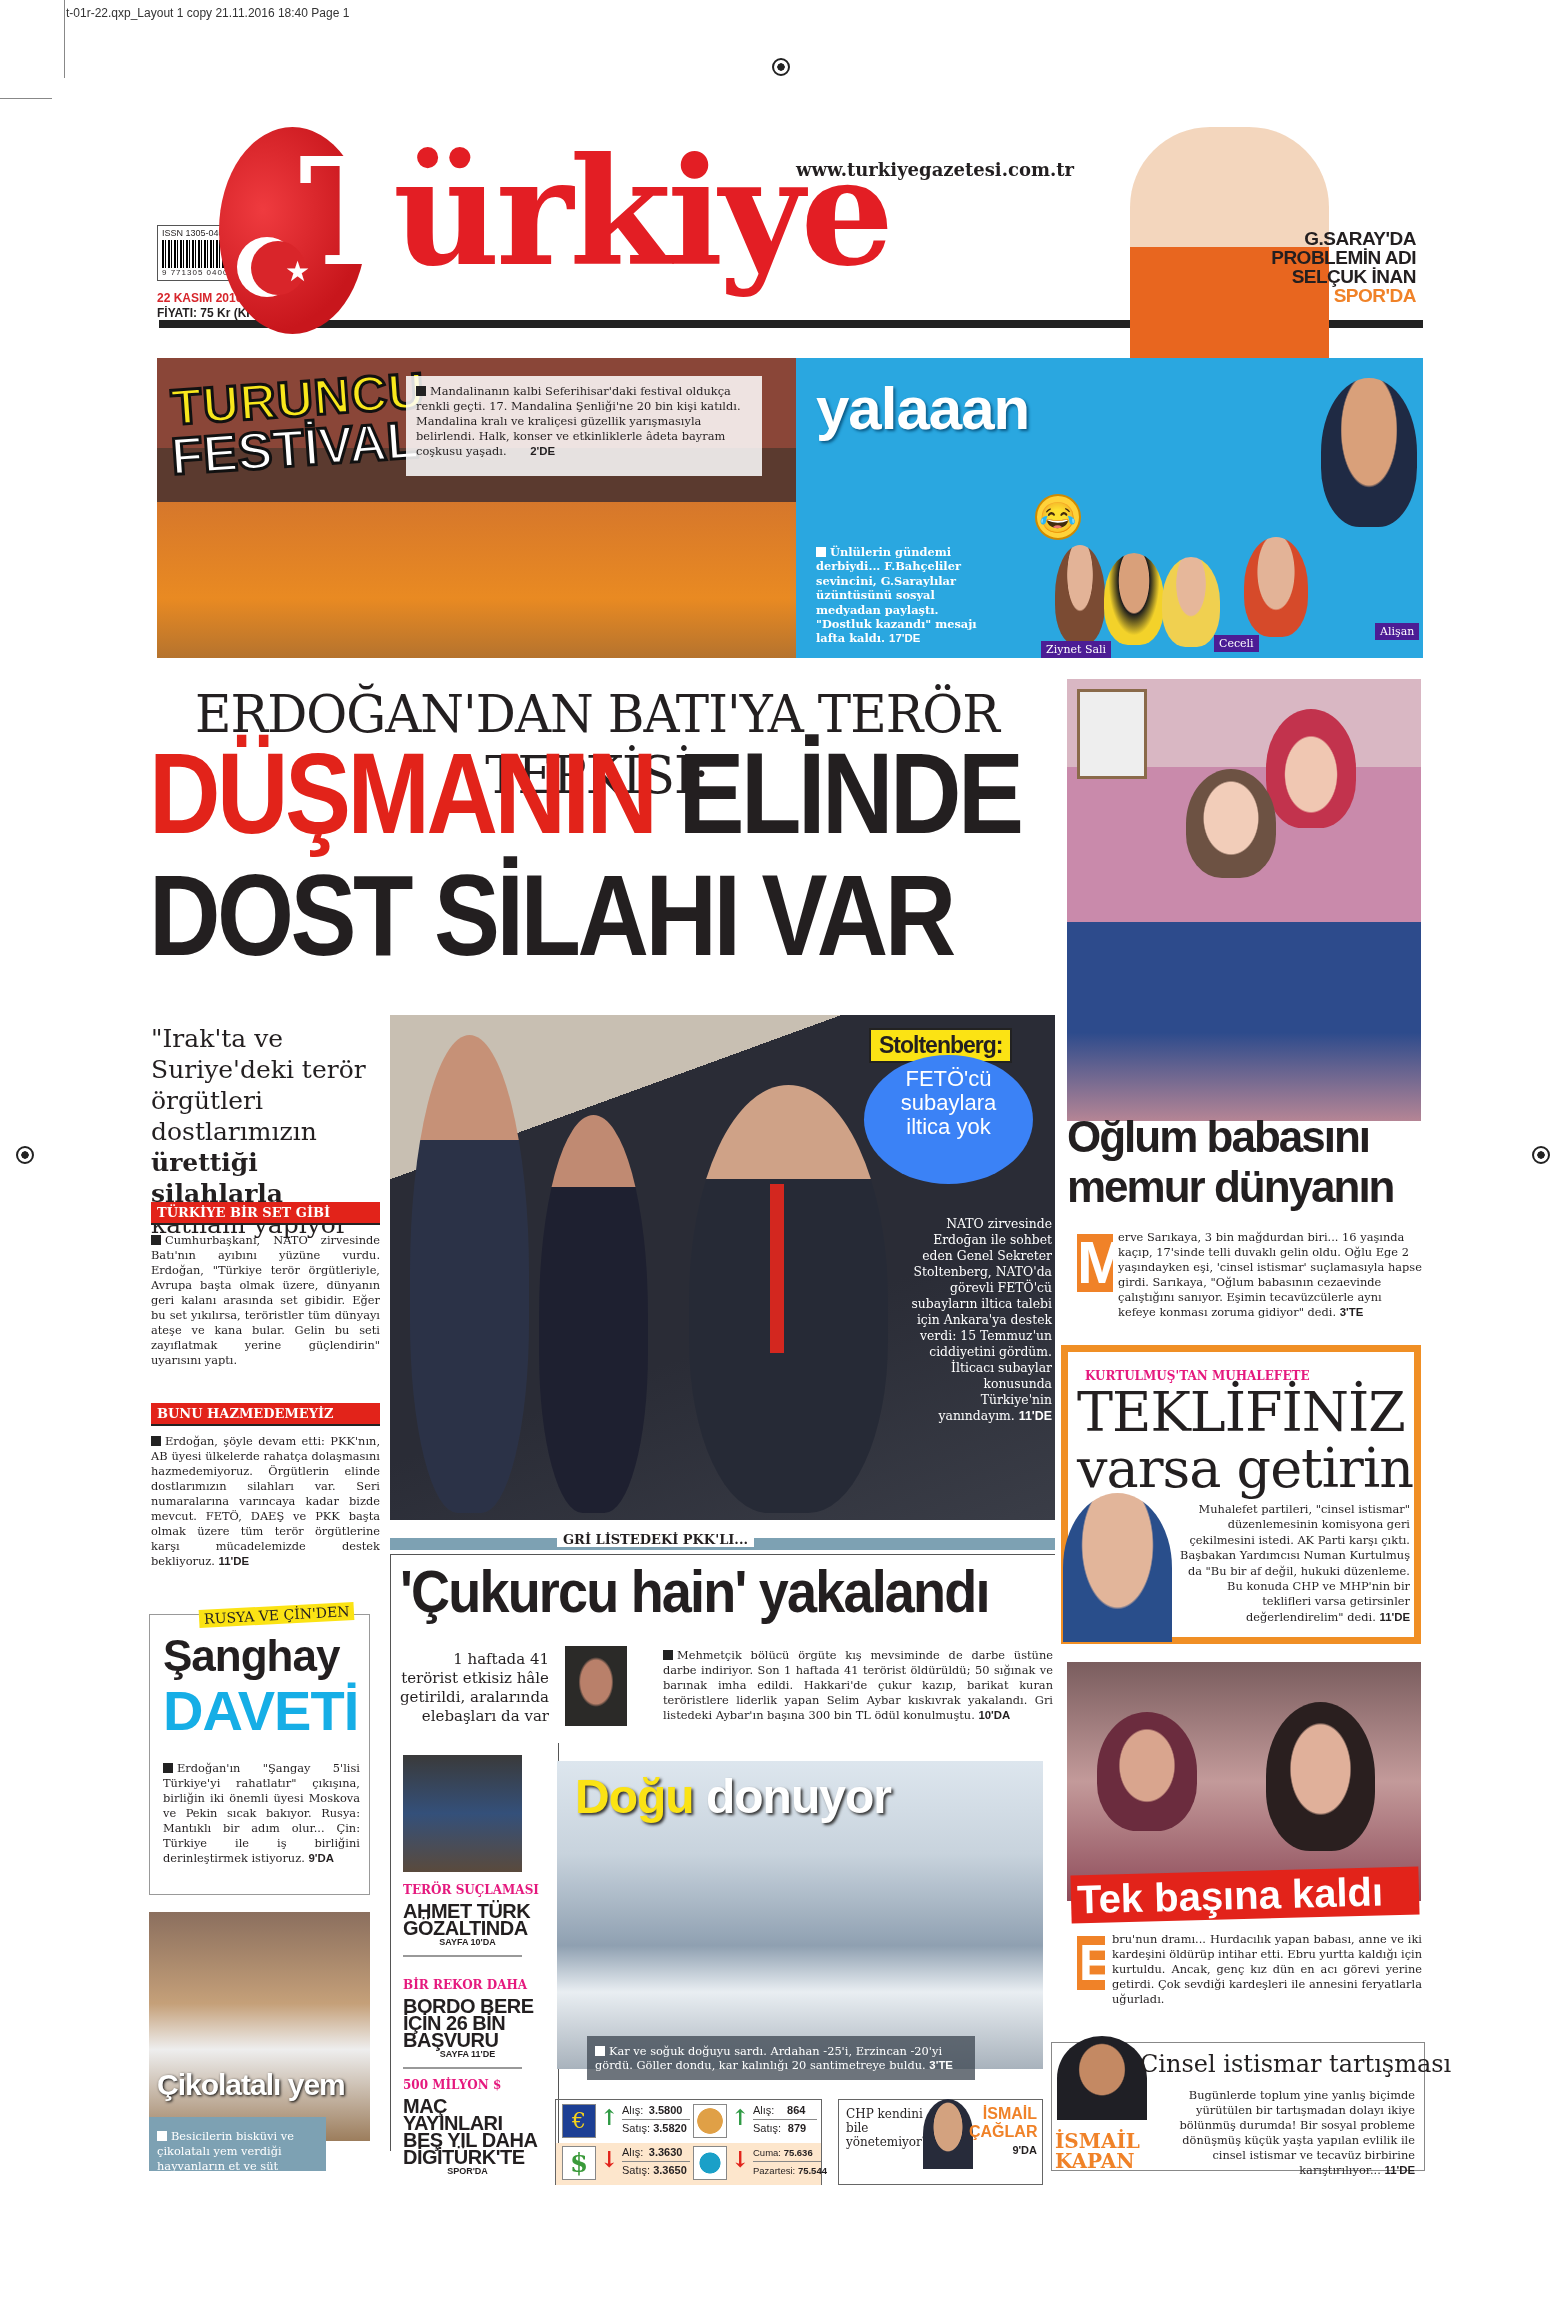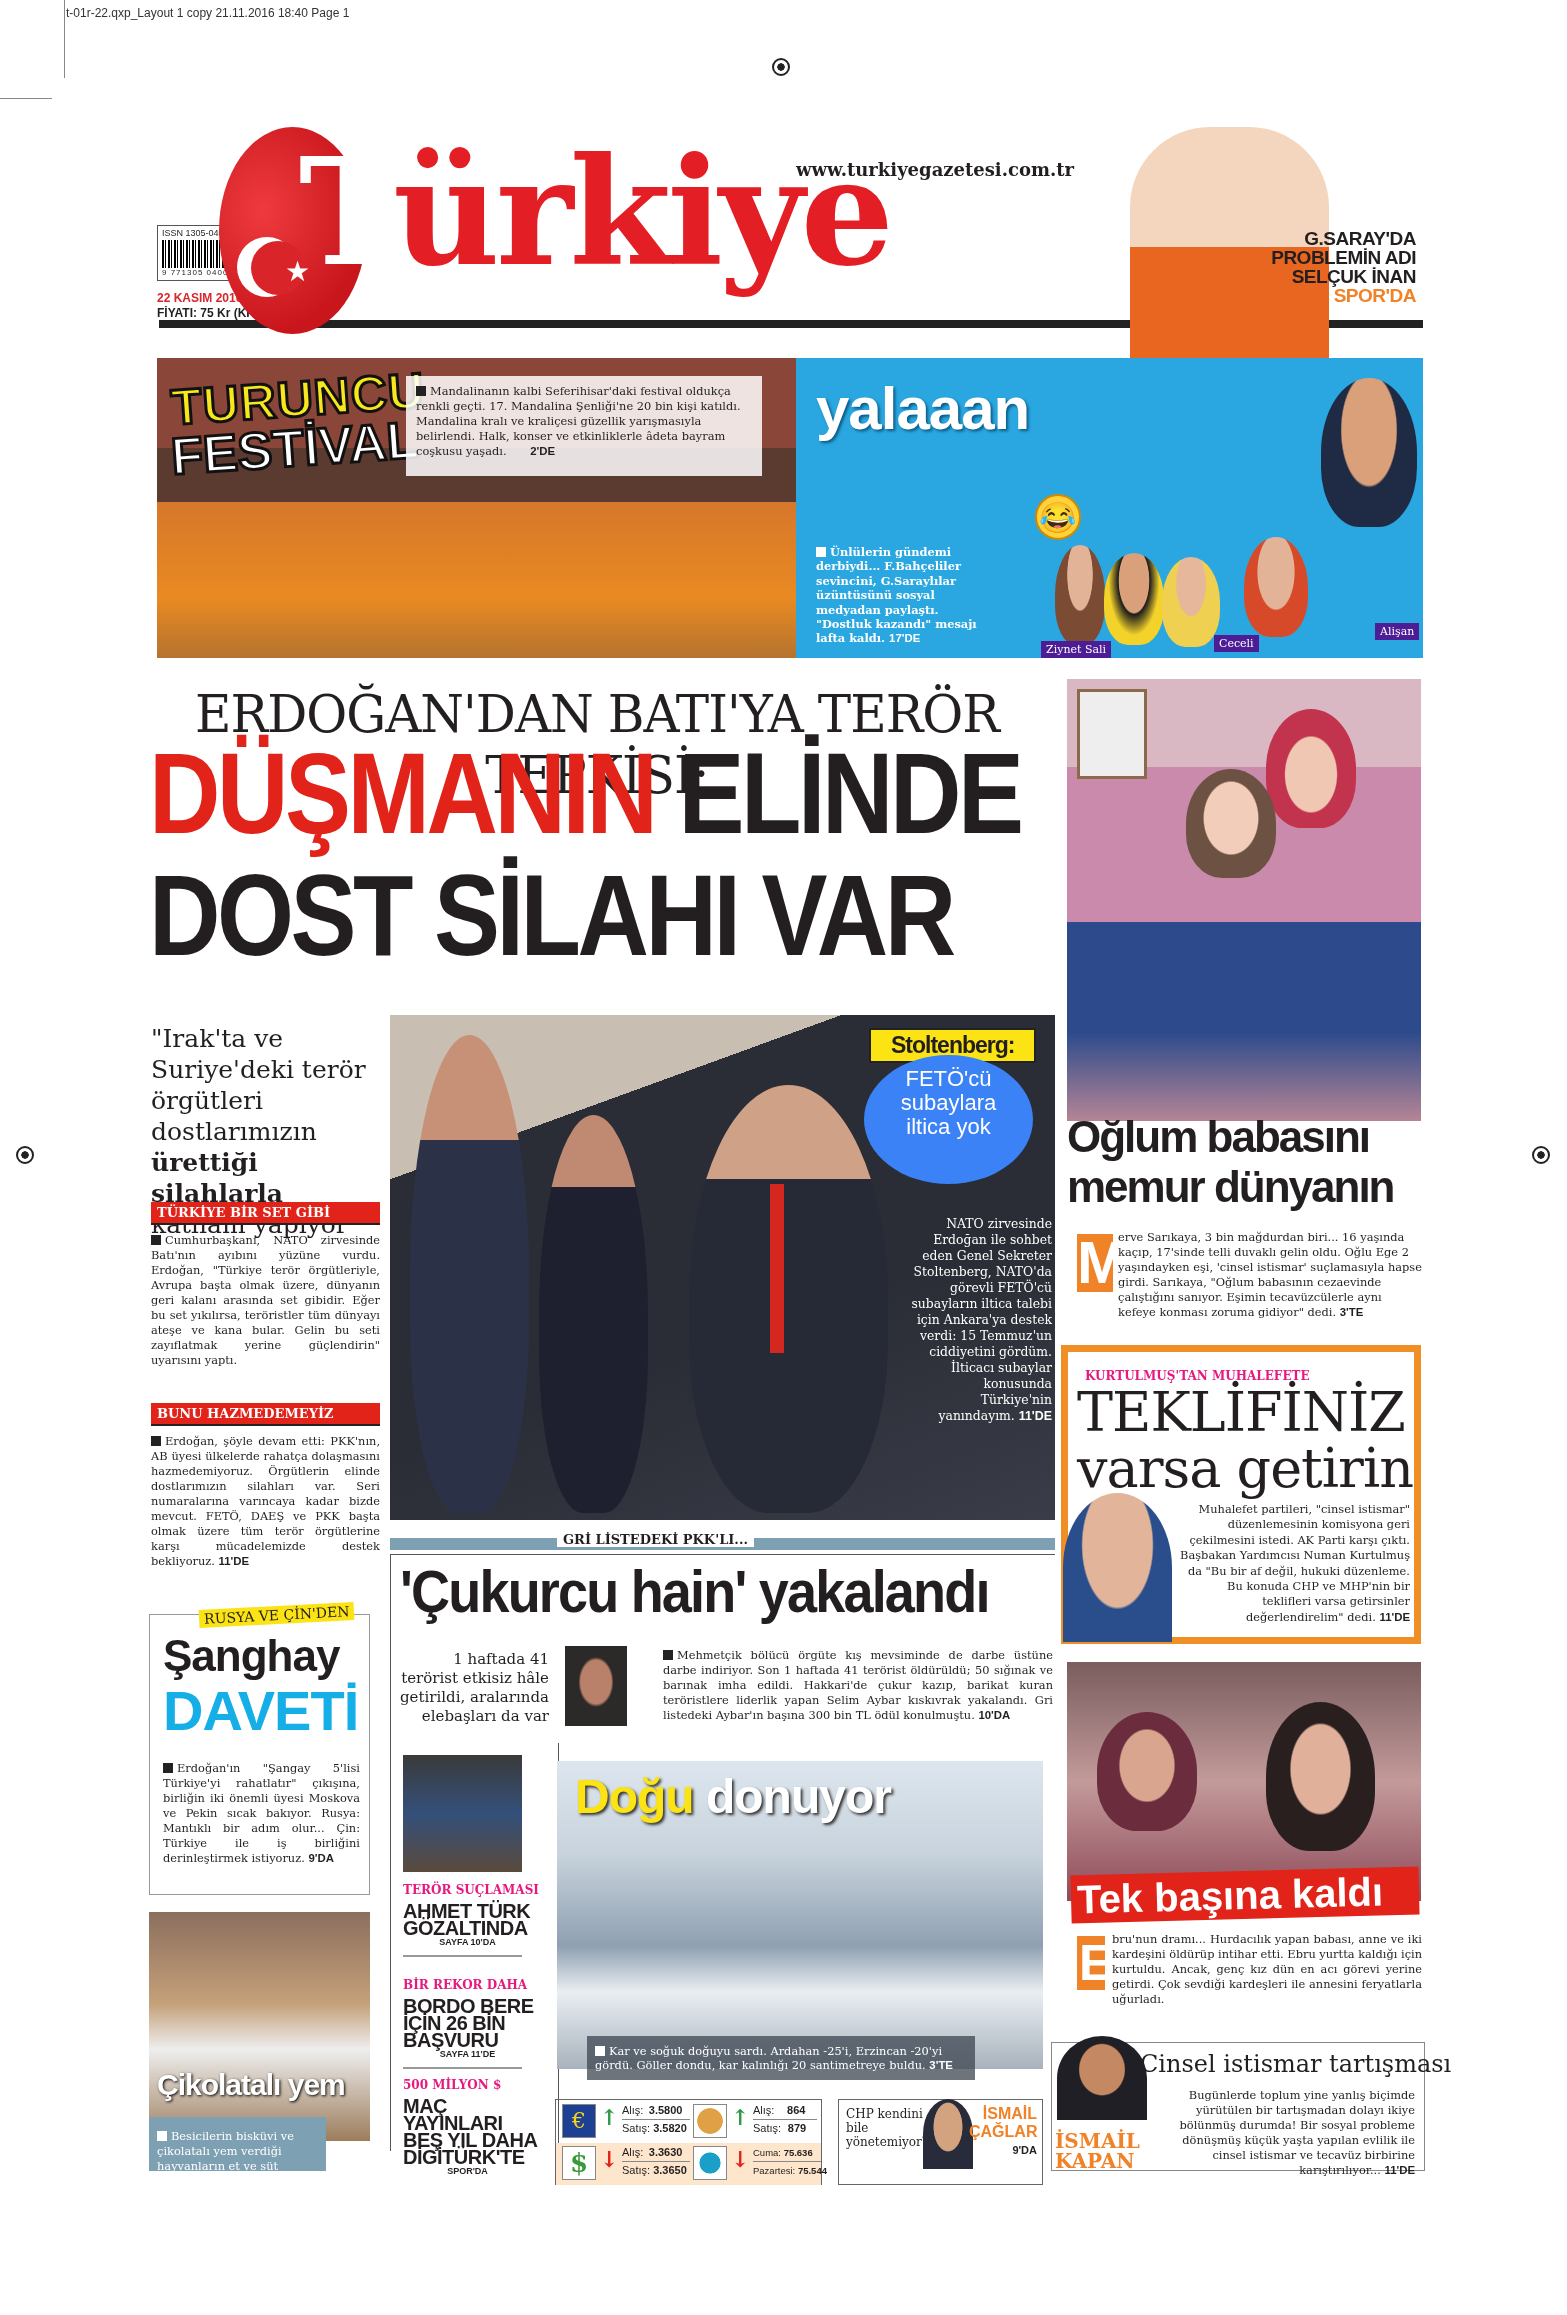--- a/index.html
+++ b/index.html
@@ -41,21 +41,21 @@
 .kicker{left:149px;top:687px;width:896px;font-family:"DejaVu Serif",serif;font-size:50px;letter-spacing:-1px;text-align:center;transform:scaleY(1.05)}
 .h1a{left:149px;top:734px;font-family:"Liberation Sans",sans-serif;font-weight:bold;font-size:115px;line-height:119px;letter-spacing:-4px;transform:scaleX(.86);transform-origin:left;white-space:nowrap}
 .h1a .r{color:#e2231a}
 .h1b{left:149px;top:856px;font-family:"Liberation Sans",sans-serif;font-weight:bold;font-size:115px;line-height:119px;letter-spacing:-4px;transform:scaleX(.86);transform-origin:left;white-space:nowrap}
 .quote{left:151px;top:1023px;width:229px;font-size:25px;line-height:31px;color:#231f20}
 .quote b{font-weight:bold}
 .bar-red{background:#e2231a;color:#fff;font-family:"DejaVu Serif",serif;font-weight:bold;font-size:13px;padding:3px 6px;border-bottom:2px solid #222}
 .body{font-size:11.4px;line-height:15px;text-align:justify}
 .sq{display:inline-block;width:10px;height:10px;background:#222;margin-right:4px;vertical-align:-1px}
 .photo-nato{left:390px;top:1015px;width:665px;height:505px;background:linear-gradient(160deg,#c8bfb2 0 22%,#2a2c36 22% 60%,#3a3d47)}
-.stolt-tag{left:869px;top:1028px;background:#fbe314;border:2px solid #222;padding:2px 20px;font-family:"Liberation Sans",sans-serif;font-weight:bold;font-size:23px;letter-spacing:-1px}
+.stolt-tag{left:869px;top:1028px;background:#fbe314;border:2px solid #222;padding:2px 8px;font-family:"Liberation Sans",sans-serif;font-weight:bold;font-size:23px;letter-spacing:-1px}
 .stolt-circle{left:864px;top:1055px;width:169px;height:129px;border-radius:50%;background:#3b82f6;color:#fff;font-family:"Liberation Sans",sans-serif;font-weight:normal;font-size:22px;line-height:24px;text-align:center;padding-top:12px}
 .nato-cap{left:911px;top:1216px;width:141px;color:#fff;font-size:12.4px;line-height:16px;text-align:right}
 
 .child-photo{left:1067px;top:679px;width:354px;height:442px;background:linear-gradient(180deg,#d9b7c3 0 20%,#c98aab 20% 55%,#2d4b8c 55% 80%,#b58595)}
 .oglum{left:1067px;top:1112px;font-family:"Liberation Sans",sans-serif;font-weight:bold;font-size:44px;line-height:50px;letter-spacing:-2px}
 .dropM{left:1077px;top:1234px;width:36px;height:58px;background:#f08228;color:#fff;font-family:"Liberation Sans",sans-serif;font-weight:bold;font-size:60px;line-height:58px;text-align:center}
 .merve{left:1118px;top:1230px;width:304px;font-size:11.4px;line-height:15px}
 .kurt-box{left:1061px;top:1345px;width:360px;height:299px;border:7px solid #f08f25}
 .kurt-k{left:1085px;top:1369px;color:#e5197e;font-family:"DejaVu Serif",serif;font-weight:bold;font-size:12px}
 .teklif{left:1077px;top:1385px;font-family:"DejaVu Serif",serif;font-size:54px;line-height:56px;color:#231f20;letter-spacing:-1px}

